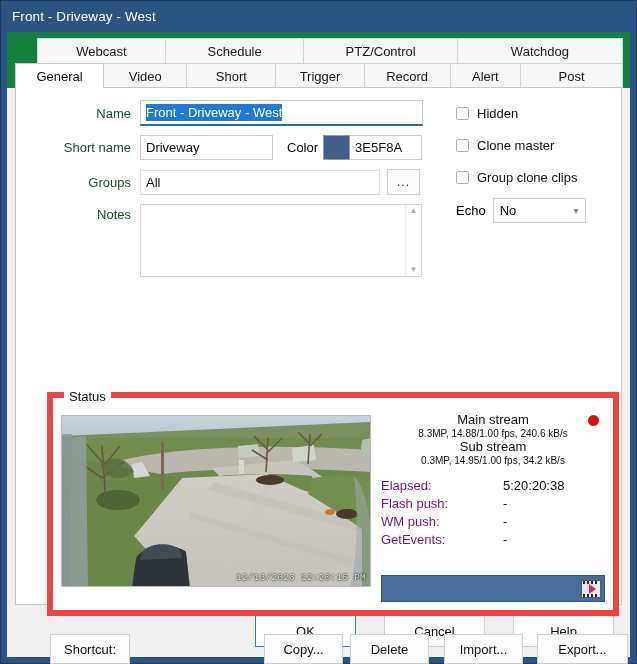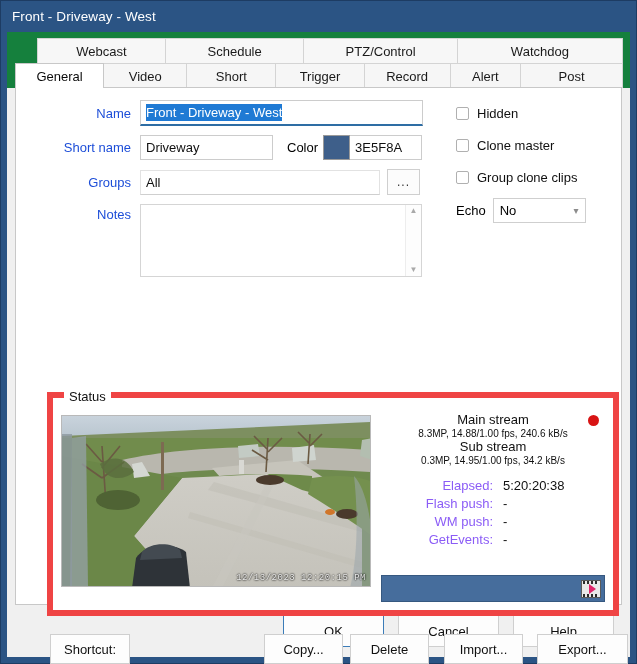--- a/index.html
+++ b/index.html
@@ -71,21 +71,21 @@
     position: relative;
     z-index: 2;
     margin-top: -1px;
   }
 
   
   .formarea { position: relative; padding: 12px 0 0 0; height: 186px; }
   .frow { display: flex; align-items: center; margin-bottom: 9px; }
   .flabel {
     width: 124px; text-align: right; padding-right: 9px;
-    font-size: 13px; color: #1d4ed8;
+    font-size: 13px; color: #14532d;
   }
   .flabel.top { align-self: flex-start; padding-top: 3px; }
   .inp {
     border: 1px solid #cccccc;
     background: #ffffff;
     height: 25px;
     padding: 0 5px;
     font-family: "Liberation Sans", sans-serif;
     font-size: 13px;
     color: #101010;
@@ -189,21 +189,21 @@
   }
   .stitle { text-align: center; font-size: 13px; color: #101010; }
   .sline { text-align: center; font-size: 10px; color: #101010; margin-top: 1px; }
   #reclight {
     position: absolute; right: 6px; top: 3px;
     width: 11px; height: 11px; border-radius: 50%;
     background: #d81414;
   }
   #kv { margin-top: 12px; }
   .kvrow { display: flex; font-size: 13px; margin-bottom: 3px; }
-  .kvk { width: 122px; text-align: right; padding-right: 10px; color: #8b5cf6; }
+  .kvk { width: 122px; padding-right: 10px; color: #701a75; }
   .kvv { color: #101010; }
 
   #statusbar {
     position: absolute; left: 328px; bottom: 8px; right: 8px;
     height: 27px;
     background: #466d9c;
     border: 1px solid #365880;
     display: flex; align-items: center; justify-content: flex-end;
     padding-right: 3px;
   }
@@ -244,21 +244,21 @@
   #shortcut-btn { position: absolute; left: 34px; top: 0; width: 80px; }
   #copy-btn    { position: absolute; left: 248px; top: 0; width: 79px; }
   #delete-btn  { position: absolute; left: 334px; top: 0; width: 79px; }
   #import-btn  { position: absolute; left: 428px; top: 0; width: 79px; }
   #export-btn  { position: absolute; left: 521px; top: 0; width: 91px; }
 
   
   #dlgbuttons {
     flex: 0 0 52px;
     display: flex; align-items: center; justify-content: flex-end;
-    padding-right: 16px; gap: 14px;
+    padding-right: 16px; gap: 28px;
     background: #f0f0f0;
   }
   #ok-btn { width: 101px; height: 32px; border: 1px solid #3b7cb8; }
   #cancel-btn { width: 101px; height: 32px; }
   #help-btn { width: 101px; height: 32px; }
 </style>
 </head>
 <body>
 
 <div id="window" style="background: rgb(43, 84, 132);">

